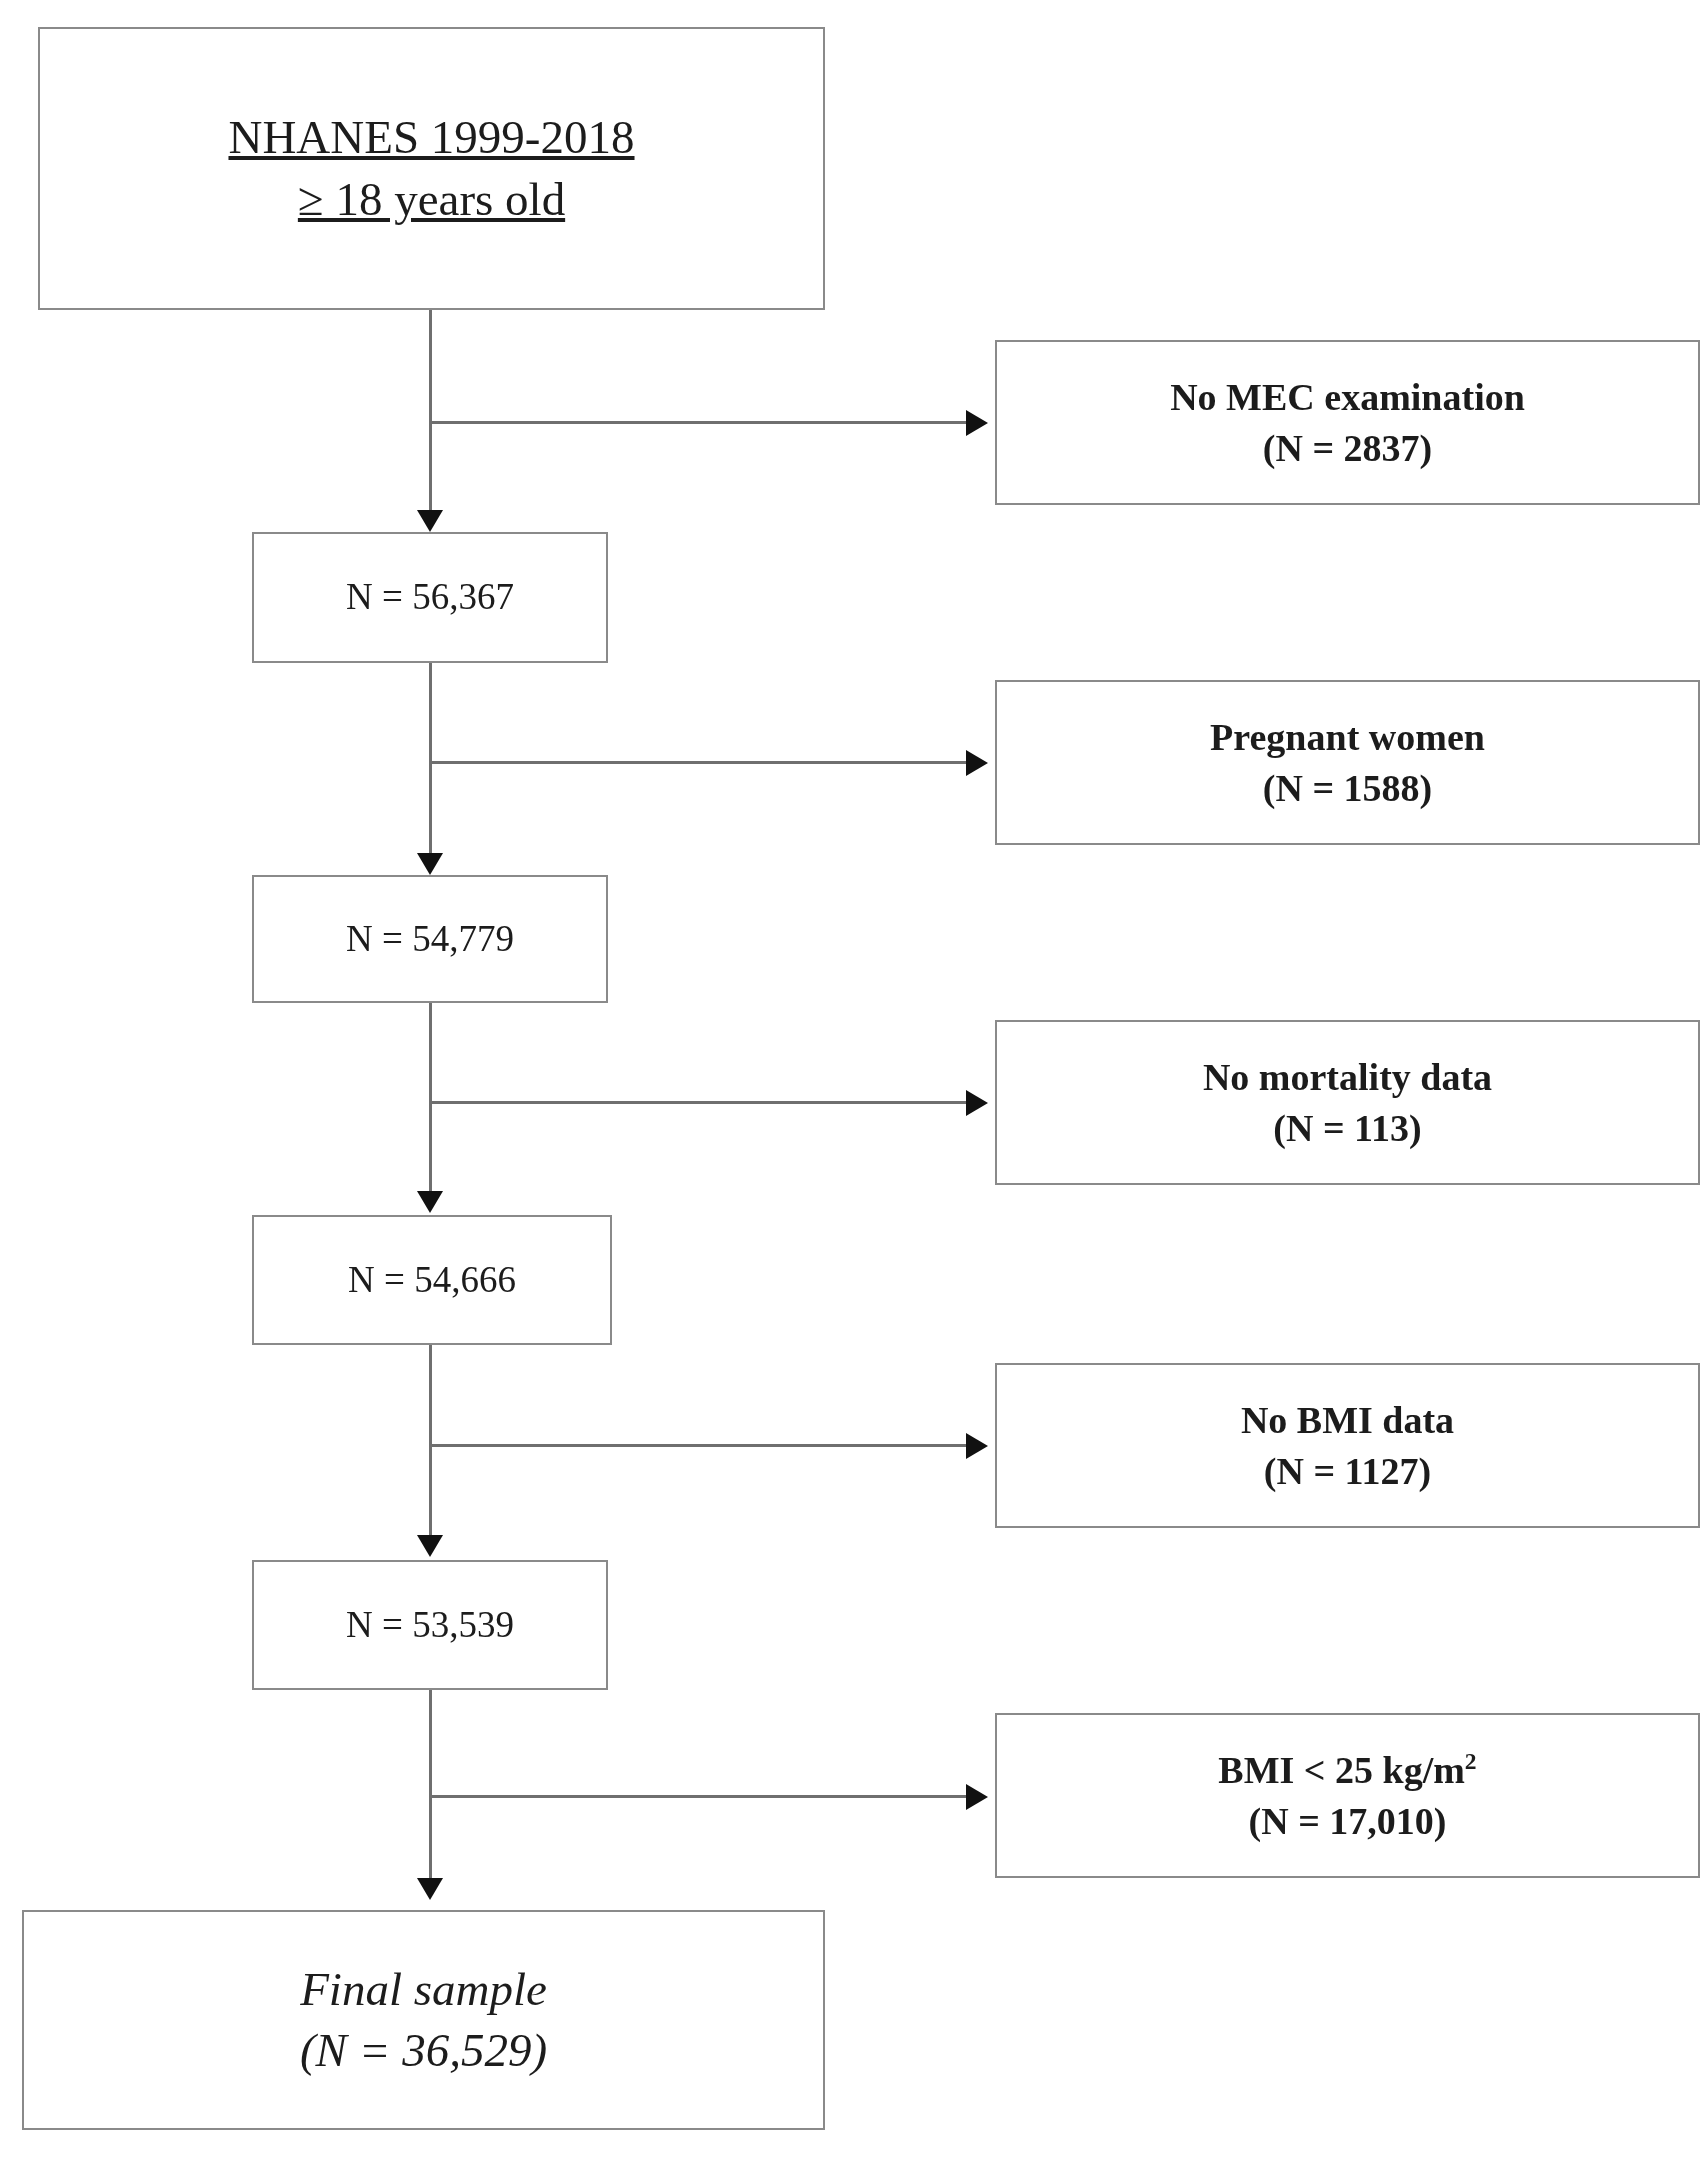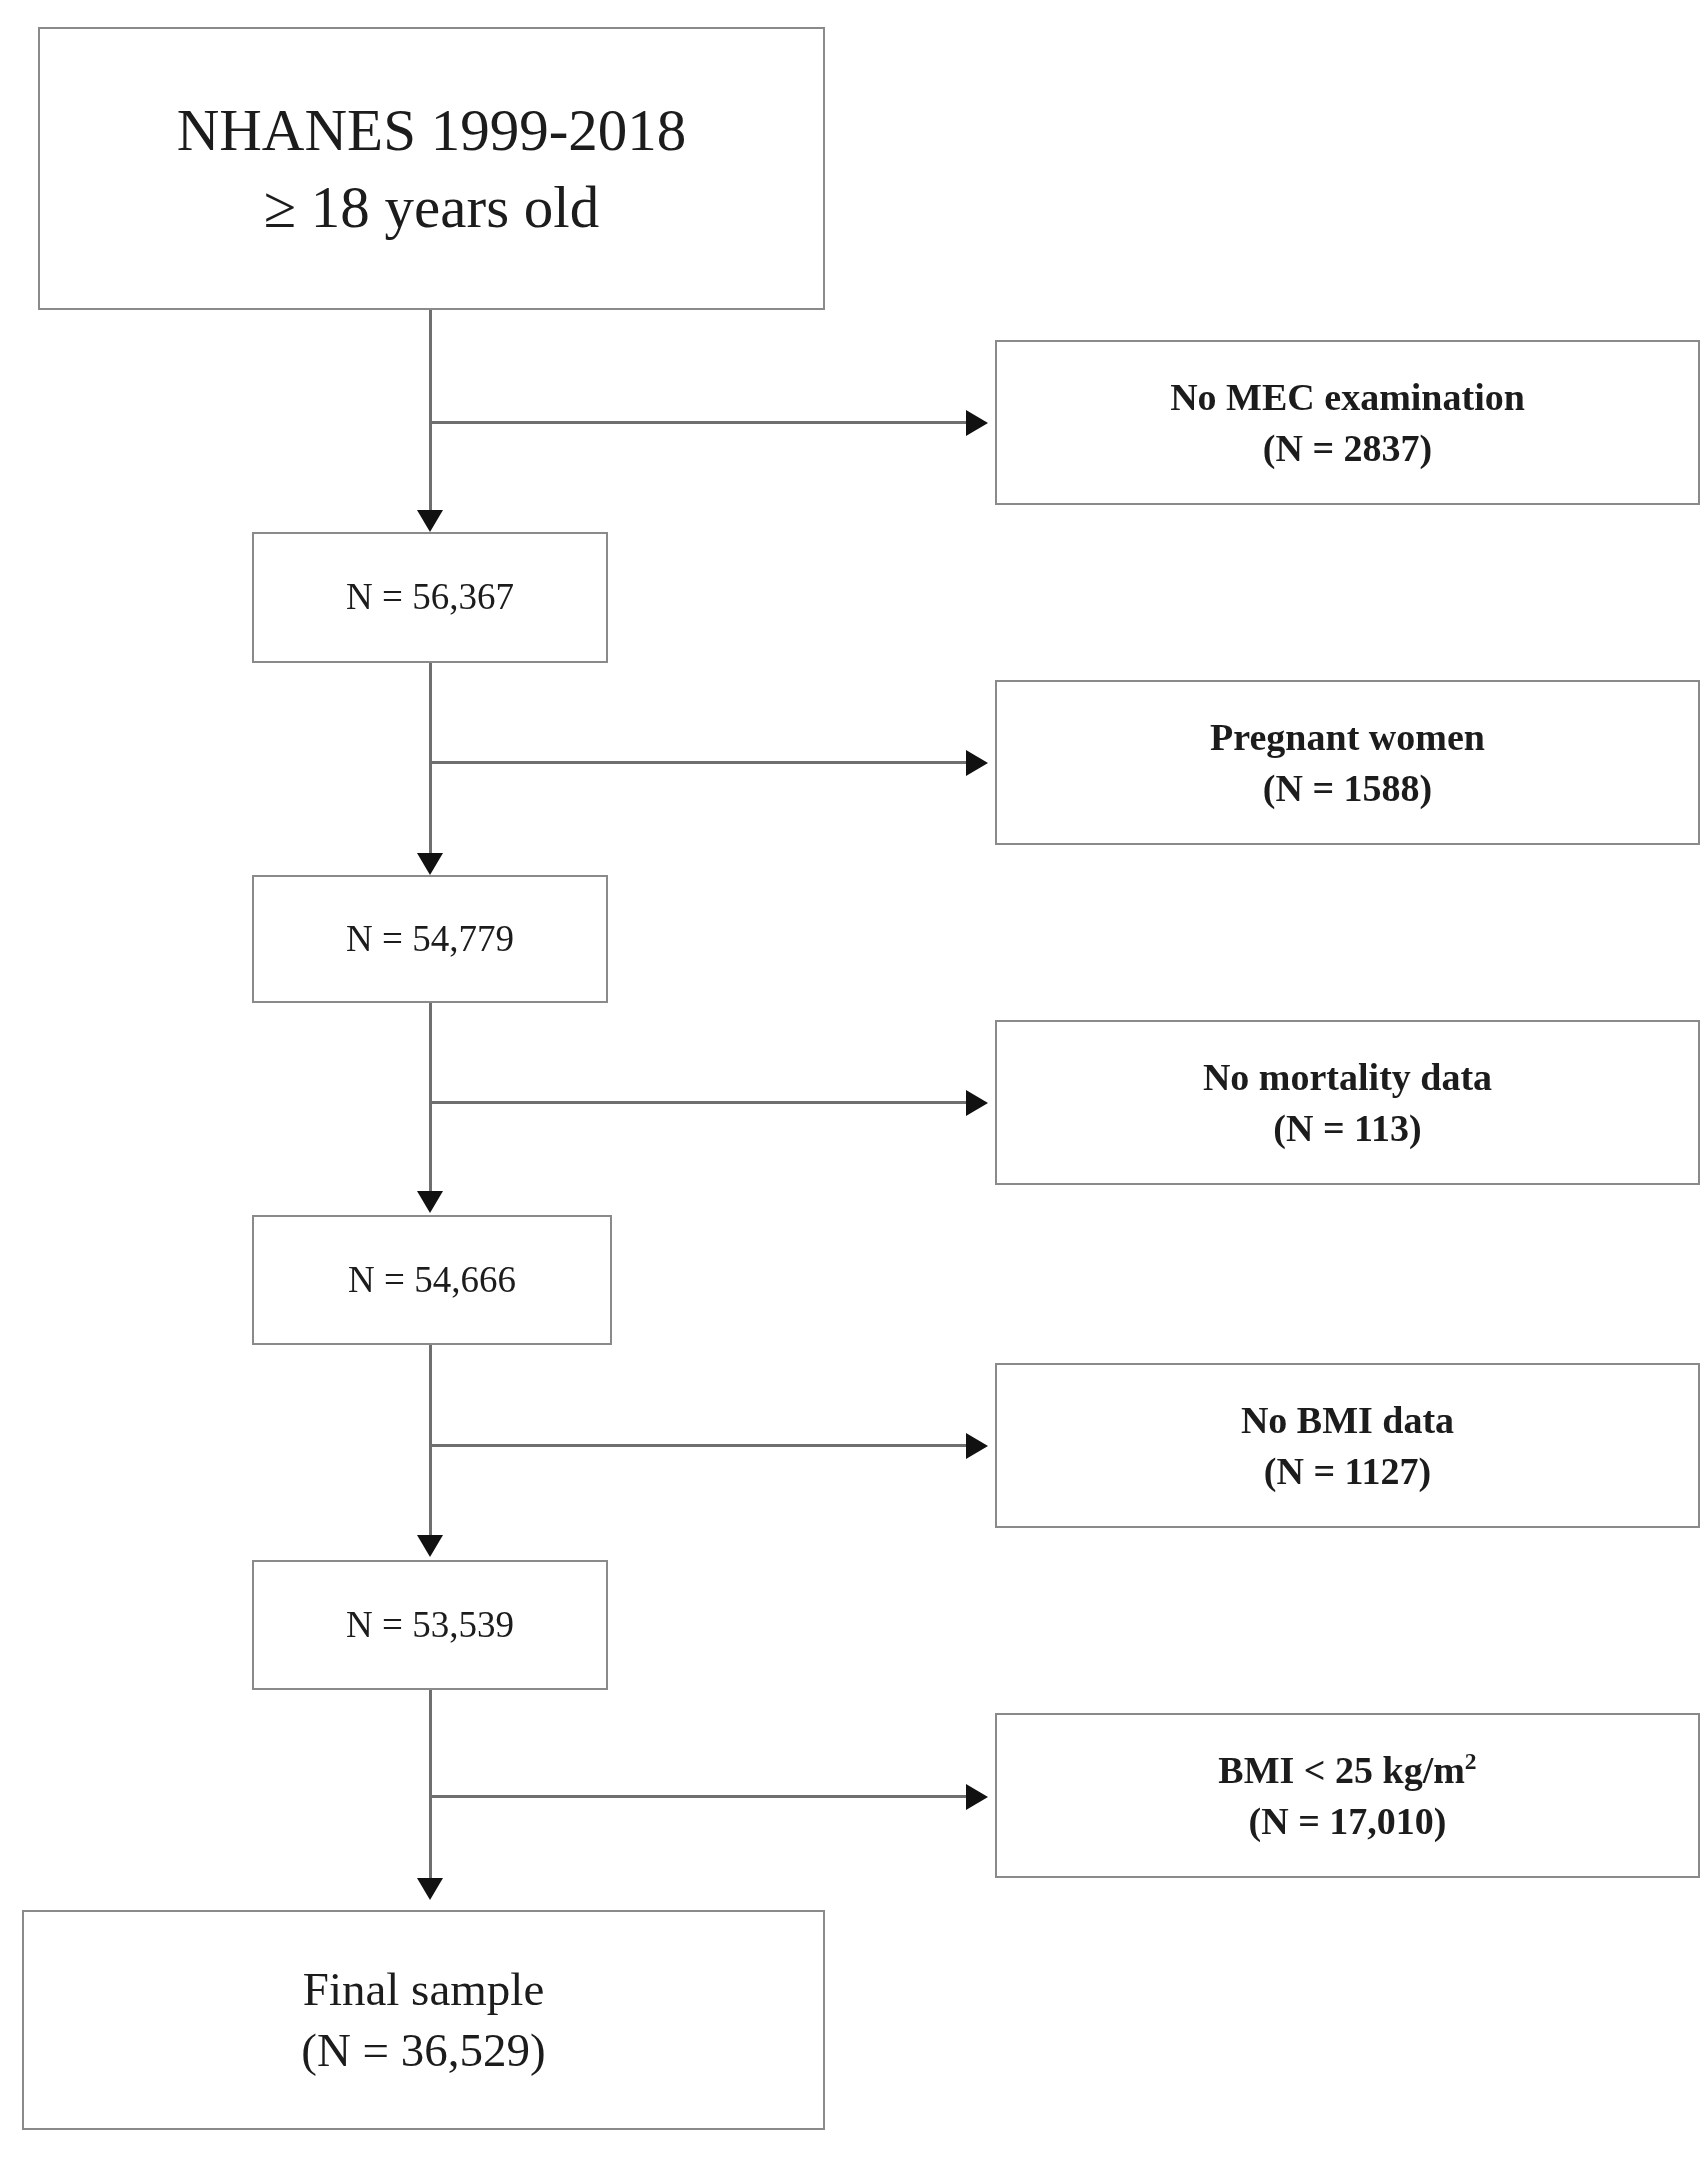--- a/index.html
+++ b/index.html
@@ -35,27 +35,29 @@
     display: block;
     white-space: nowrap;
   }
   
   .node.cohort {
     font-size: 37px;
     text-align: center;
   }
   
   .node.top {
-    font-size: 59px;
+    font-size: 47px;
     line-height: 1.30;
+    text-decoration: underline;
   }
   
   .node.final {
     font-size: 47px;
     line-height: 1.30;
+    font-style: italic;
   }
   
   .node.exclusion {
     font-size: 38px;
     line-height: 1.32;
     font-weight: 600;
     margin-left: 7px;
   }
   .node.exclusion .ln {
     font-weight: 600;

